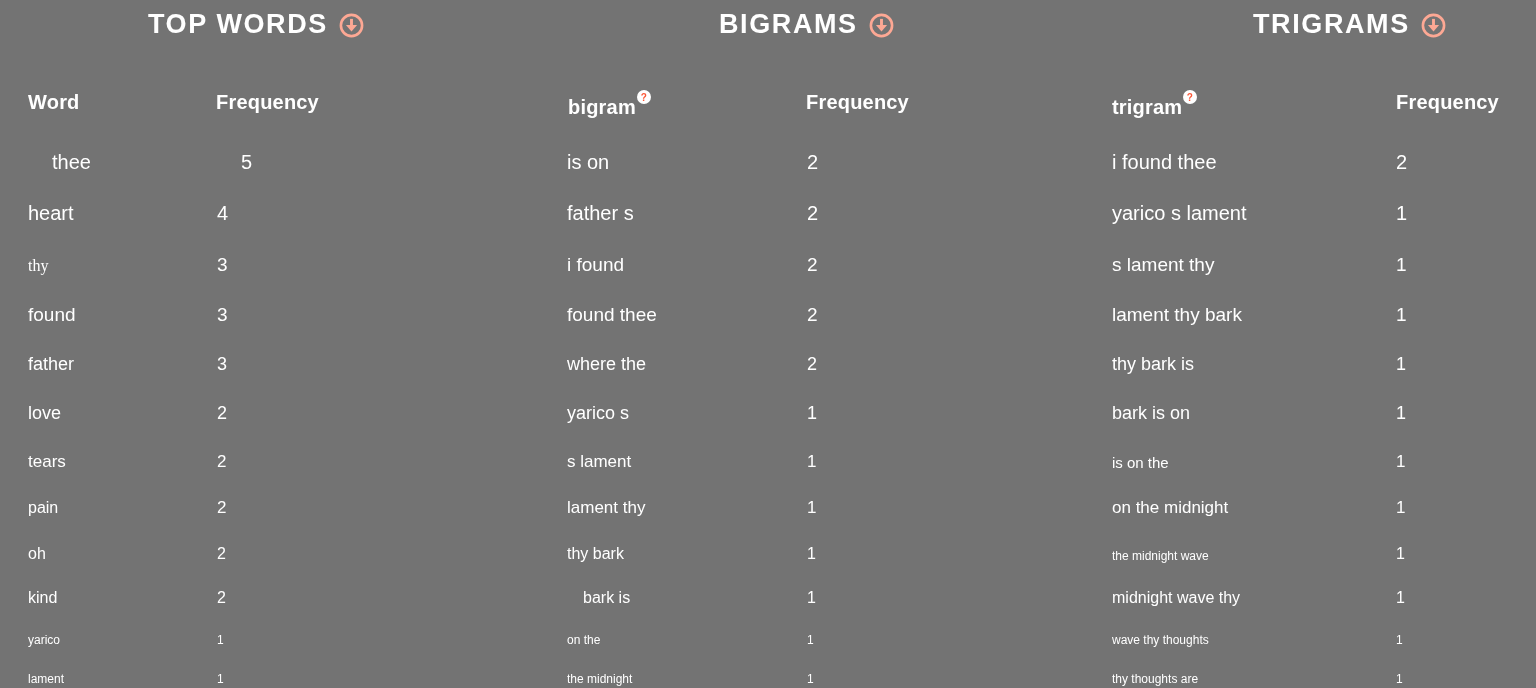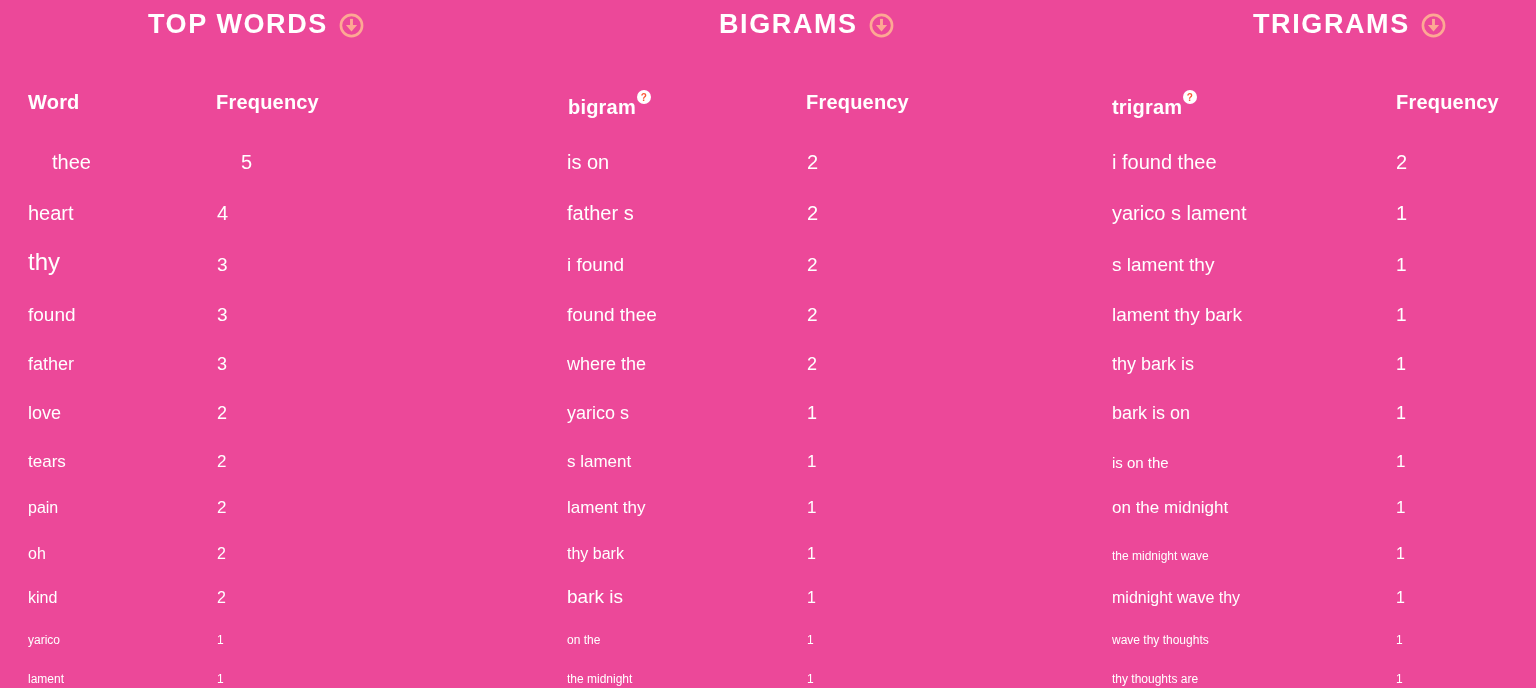--- a/index.html
+++ b/index.html
@@ -12,21 +12,21 @@
     overflow: hidden;
     background: #fb5636;
     font-family: "Liberation Sans", sans-serif;
     color: #ffffff;
   }
 
   #root {
     position: relative;
     width: 1536px;
     height: 688px;
-    background: #ec4899;
+    background: #737373;
     text-align: right;
   }
 
   
   .panel-title {
     position: absolute;
     top: 11px;
     font-family: "Liberation Sans", sans-serif;
     font-size: 27px;
     font-weight: bold;
@@ -173,21 +173,21 @@
     <div class="rows">
         <div class="row" style="top: 146px; margin-left: 24px;">
           <span class="term" style="font-size: 20px;">thee</span>
           <span class="freq" style="font-size: 20px;">5</span>
         </div>
         <div class="row" style="top: 197px;">
           <span class="term" style="font-size: 20px;">heart</span>
           <span class="freq" style="font-size: 20px;">4</span>
         </div>
         <div class="row" style="top: 248px;">
-          <span class="term" style="font-size: 24px;">thy</span>
+          <span class="term" style="font-size: 16px; font-family: Liberation Serif, serif;">thy</span>
           <span class="freq" style="font-size: 19px;">3</span>
         </div>
         <div class="row" style="top: 298px;">
           <span class="term" style="font-size: 19px; margin-top: 12px;">found</span>
           <span class="freq" style="font-size: 19px;">3</span>
         </div>
         <div class="row" style="top: 347px;">
           <span class="term" style="font-size: 18px;">father</span>
           <span class="freq" style="font-size: 18px;">3</span>
         </div>
@@ -265,21 +265,21 @@
         </div>
         <div class="row" style="top: 490px;">
           <span class="term" style="font-size: 17px;">lament thy</span>
           <span class="freq" style="font-size: 17px;">1</span>
         </div>
         <div class="row" style="top: 536px;">
           <span class="term" style="font-size: 16px;">thy bark</span>
           <span class="freq" style="font-size: 16px;">1</span>
         </div>
         <div class="row" style="top: 580px;">
-          <span class="term" style="font-size: 19px;">bark is</span>
+          <span class="term" style="font-size: 16px; margin-left: 16px;">bark is</span>
           <span class="freq" style="font-size: 16px;">1</span>
         </div>
         <div class="row" style="top: 620px;">
           <span class="term" style="font-size: 12px;">on the</span>
           <span class="freq" style="font-size: 12px;">1</span>
         </div>
         <div class="row" style="top: 659px;">
           <span class="term" style="font-size: 12px;">the midnight</span>
           <span class="freq" style="font-size: 12px;">1</span>
         </div>

